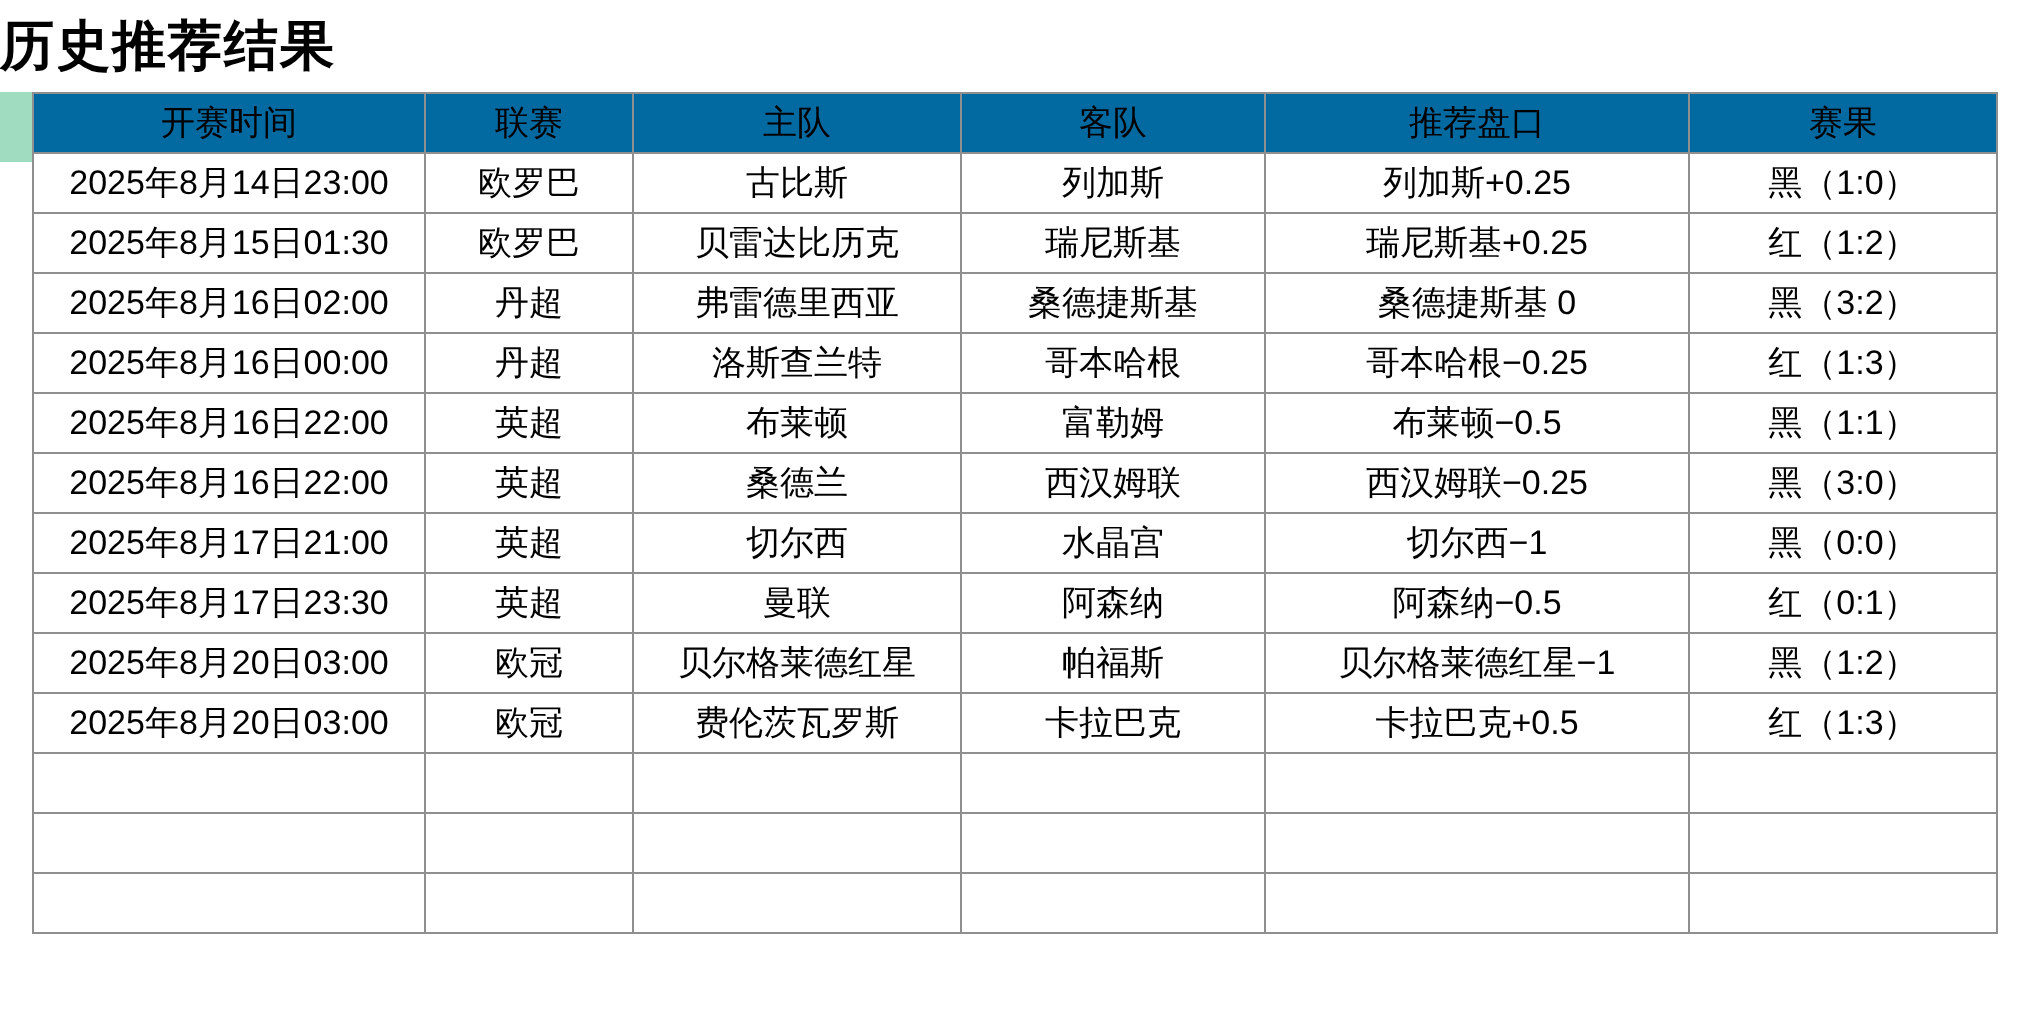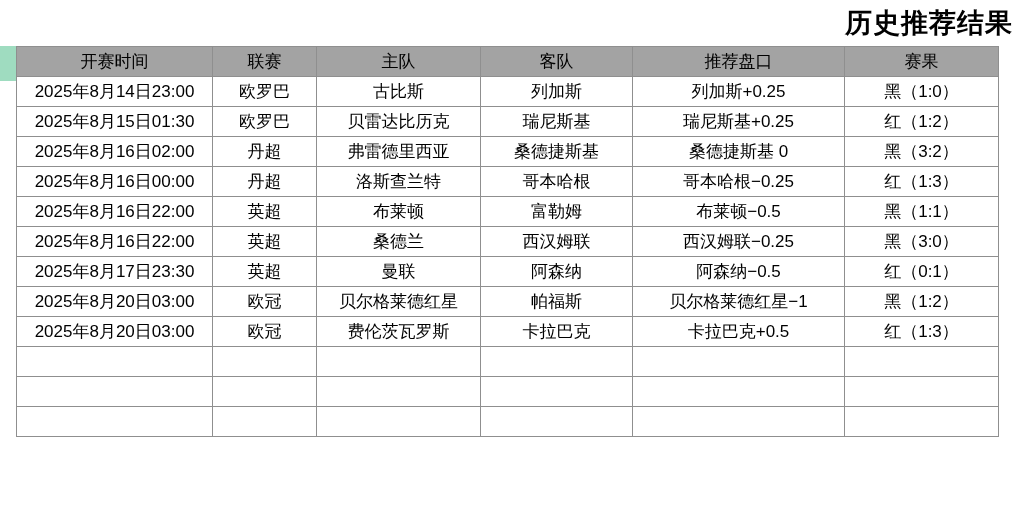--- a/index.html
+++ b/index.html
@@ -13,21 +13,21 @@
     font-family: "Liberation Sans", sans-serif;
     overflow: hidden;
   }
   .page {
     position: relative;
     width: 1013px;
     height: 505px;
     background: #ffffff;
   }
   .title {
-    text-align: right;
+    text-align: left;
     font-size: 27px;
     font-weight: bold;
     color: #000000;
     letter-spacing: 1px;
     padding-top: 4px;
     height: 42px;
     line-height: 38px;
     box-sizing: border-box;
   }
   .table-wrap {
@@ -47,21 +47,21 @@
     font-size: 17px;
     color: #000000;
     text-align: center;
     height: 29px;
     padding: 0;
     font-weight: normal;
     white-space: nowrap;
     overflow: hidden;
   }
   thead th {
-    background: #a3a3a3;
+    background: #0369a1;
     font-weight: bold;
     font-size: 18px;
     height: 33px;
     border: 1px solid #6f6f6f;
     color: #000000;
   }
   .left-tab {
     position: absolute;
     left: 0px;
     top: 46px;
@@ -152,20 +152,28 @@
           </tr>
           <tr>
             <td>2025年8月16日22:00</td>
             <td>英超</td>
             <td>桑德兰</td>
             <td>西汉姆联</td>
             <td>西汉姆联−0.25</td>
             <td class="res-cell res-black"><span>黑</span><span>（3:0）</span></td>
           </tr>
           <tr>
+            <td>2025年8月17日21:00</td>
+            <td>英超</td>
+            <td>切尔西</td>
+            <td>水晶宫</td>
+            <td>切尔西−1</td>
+            <td class="res-cell res-black"><span>黑</span><span>（0:0）</span></td>
+          </tr>
+          <tr>
             <td>2025年8月17日23:30</td>
             <td>英超</td>
             <td>曼联</td>
             <td>阿森纳</td>
             <td>阿森纳−0.5</td>
             <td class="res-cell res-red"><span>红</span><span>（0:1）</span></td>
           </tr>
           <tr>
             <td>2025年8月20日03:00</td>
             <td>欧冠</td>

